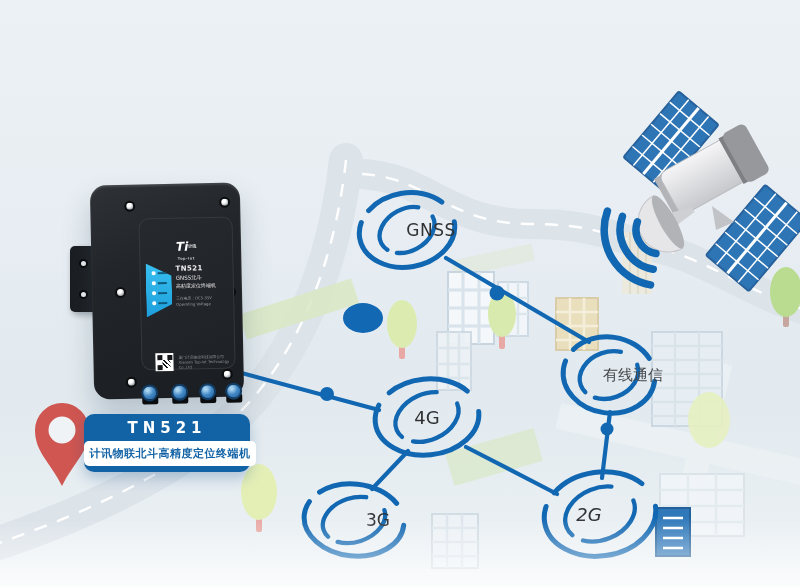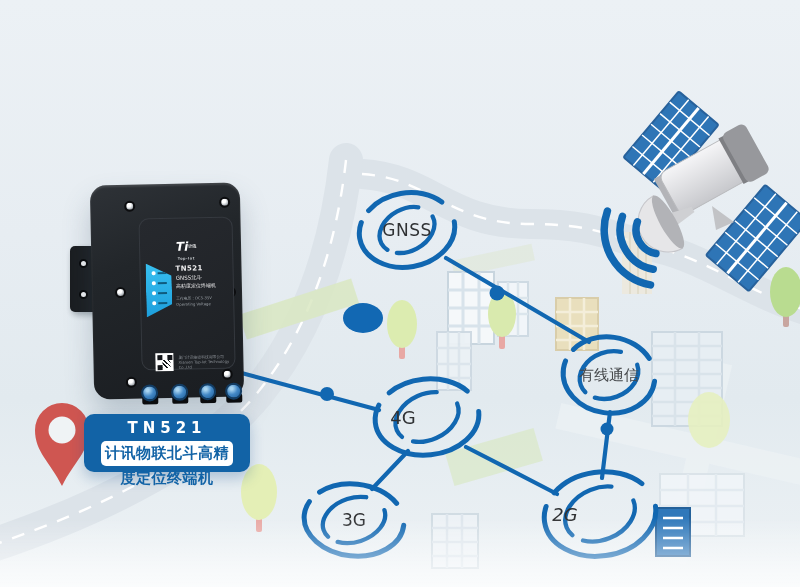--- a/index.html
+++ b/index.html
@@ -7,21 +7,21 @@
   .stage {
     position:relative; width:800px; height:587px; overflow:hidden;
     background:linear-gradient(180deg,#ecf1f5 0%,#e7edf2 40%,#e2eaef 68%,#edf2f5 100%);
     font-family:"DejaVu Sans","Liberation Sans",sans-serif;
   }
   .stage svg { position:absolute; left:0; top:0; }
 
   
   .node-label {
     position:absolute; transform:translate(-50%,-50%);
-    color:#2f3133; font-weight:500; z-index:6; white-space:nowrap;
+    color:#2f3133; font-weight:500; z-index:6; white-space:nowrap;margin-left:24px;
   }
   .nl-gnss  { left:407px; top:230px; font-size:17px; letter-spacing:.5px; }
   .nl-wired { left:609px; top:375px; font-size:15px; color:#45484b; }
   .nl-4g    { left:403px; top:417px; font-size:18px; }
   .nl-3g    { left:354px; top:520px; font-size:17px; }
   .nl-2g    { left:565px; top:514px; font-size:18px;font-style:italic; }
 
   
   .device { position:absolute; left:76px; top:184px; width:176px; height:224px; z-index:5; }
   .bracket {
@@ -77,22 +77,22 @@
     border:2px solid #123c63; }
 
   
   .badge {
     position:absolute; left:84px; top:414px; width:166px; height:58px; z-index:5;
     background:#1263a6; border-radius:10px; text-align:center; padding-top:5px;
     box-shadow:0 6px 14px rgba(20,80,140,.28);
   }
   .badge-model { color:#fff; font-size:15px; font-weight:bold; letter-spacing:5px; }
   .badge-sub {
-    margin:4px auto 0; width:132px; height:25px; line-height:25px; background:#ffffff;
-    border-radius:5px; color:#1263a6; font-size:15px; font-weight:bold; letter-spacing:.5px;
+    margin:4px auto 0; width:172px; height:25px; line-height:25px; background:#ffffff;
+    border-radius:5px; color:#1263a6; font-size:11px; font-weight:bold; letter-spacing:.5px;
   }
 
   .fade { position:absolute; left:0; right:0; bottom:0; height:70px; z-index:7;
     background:linear-gradient(180deg, rgba(255,255,255,0), rgba(255,255,255,.75)); pointer-events:none; }
 </style>
 </head>
 <body>
 
 <div class="stage">
 

